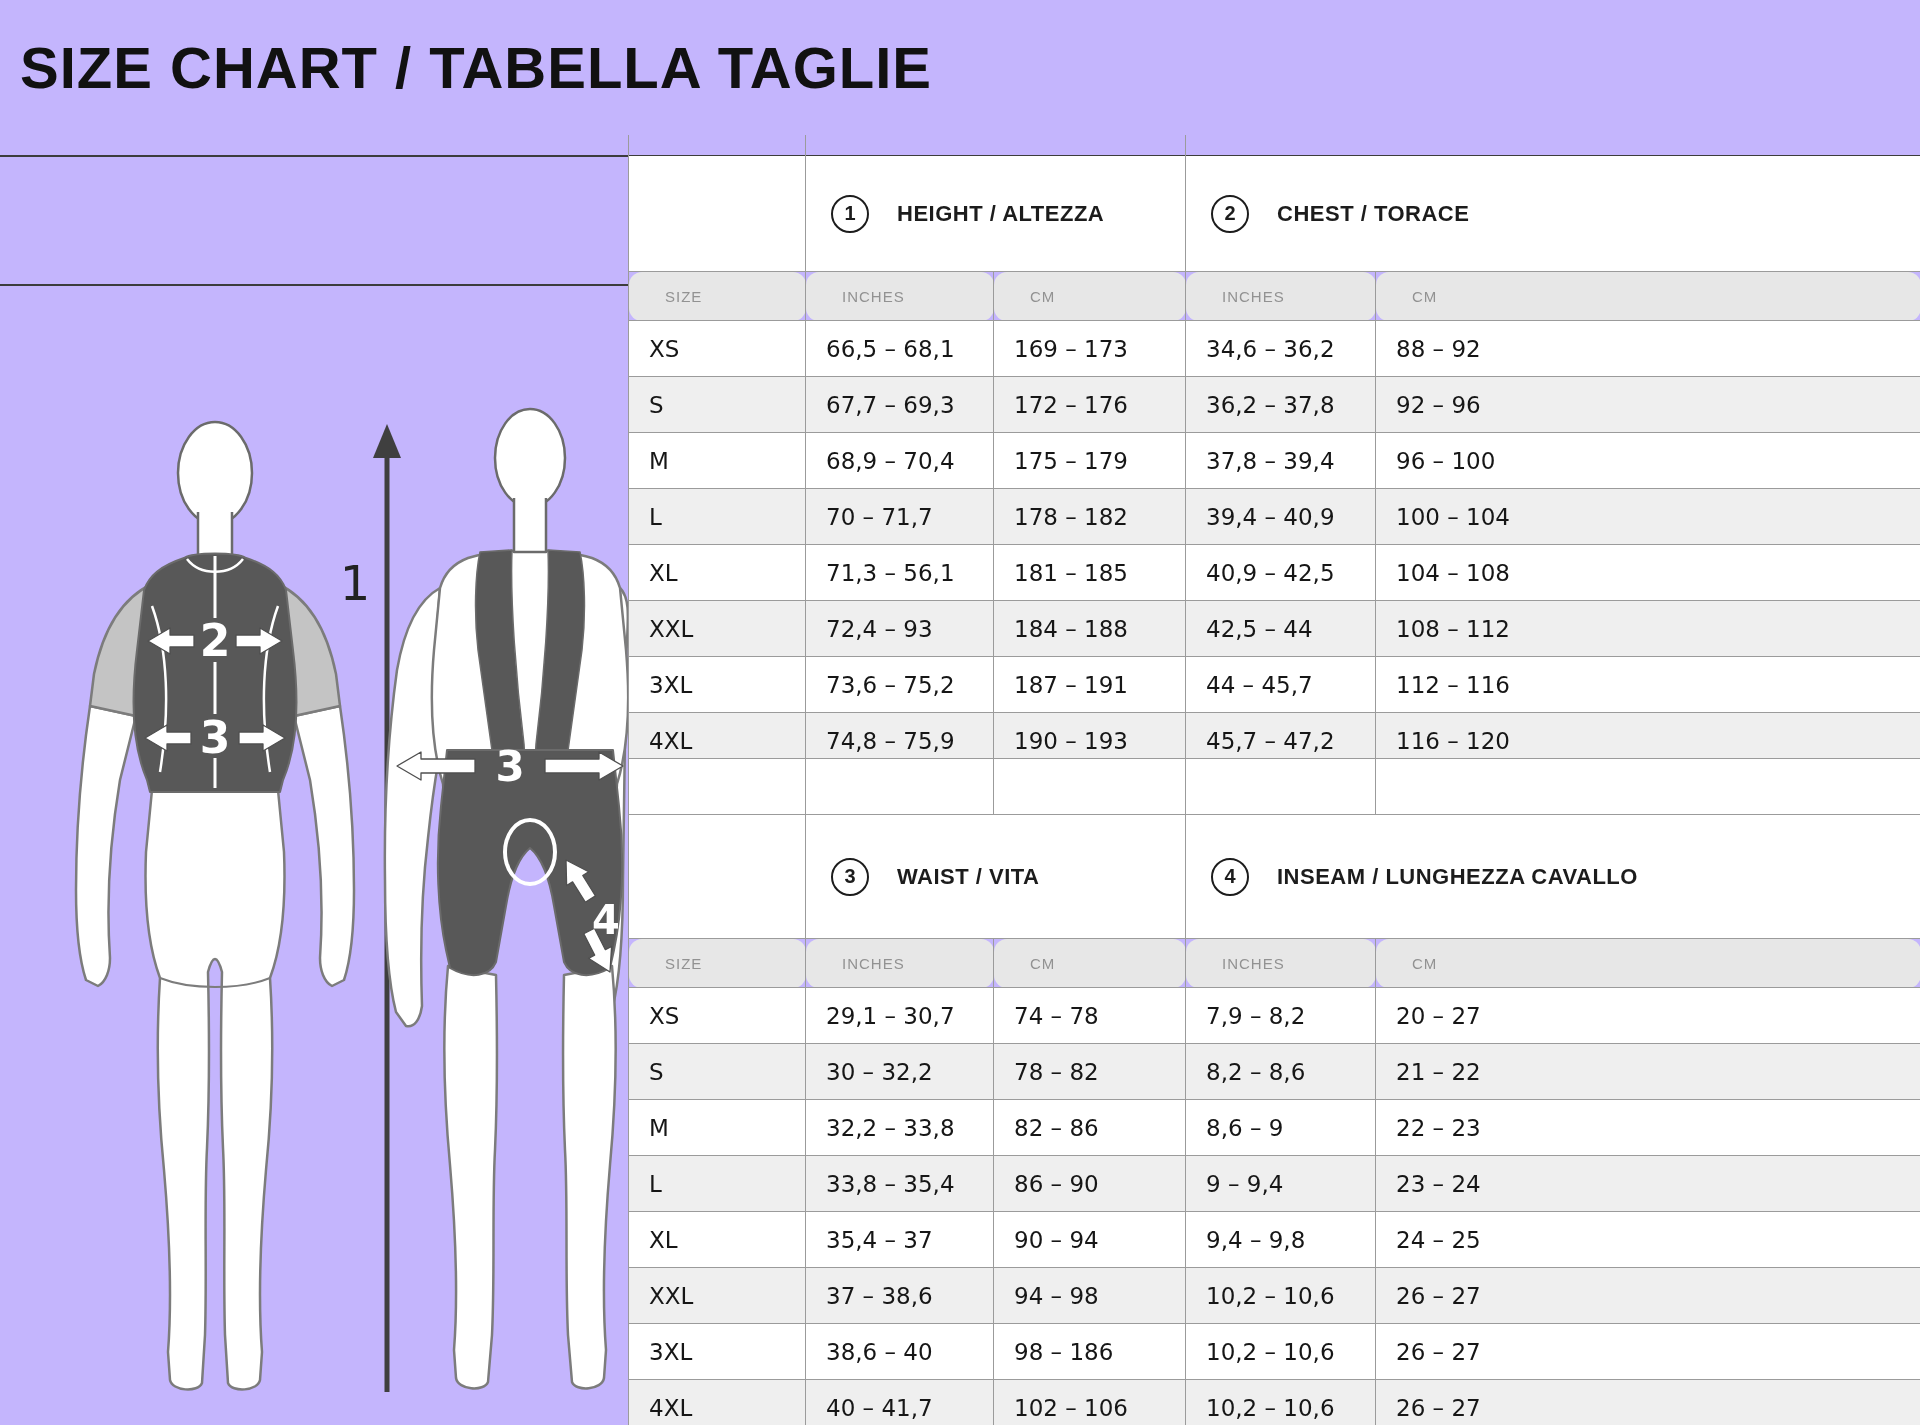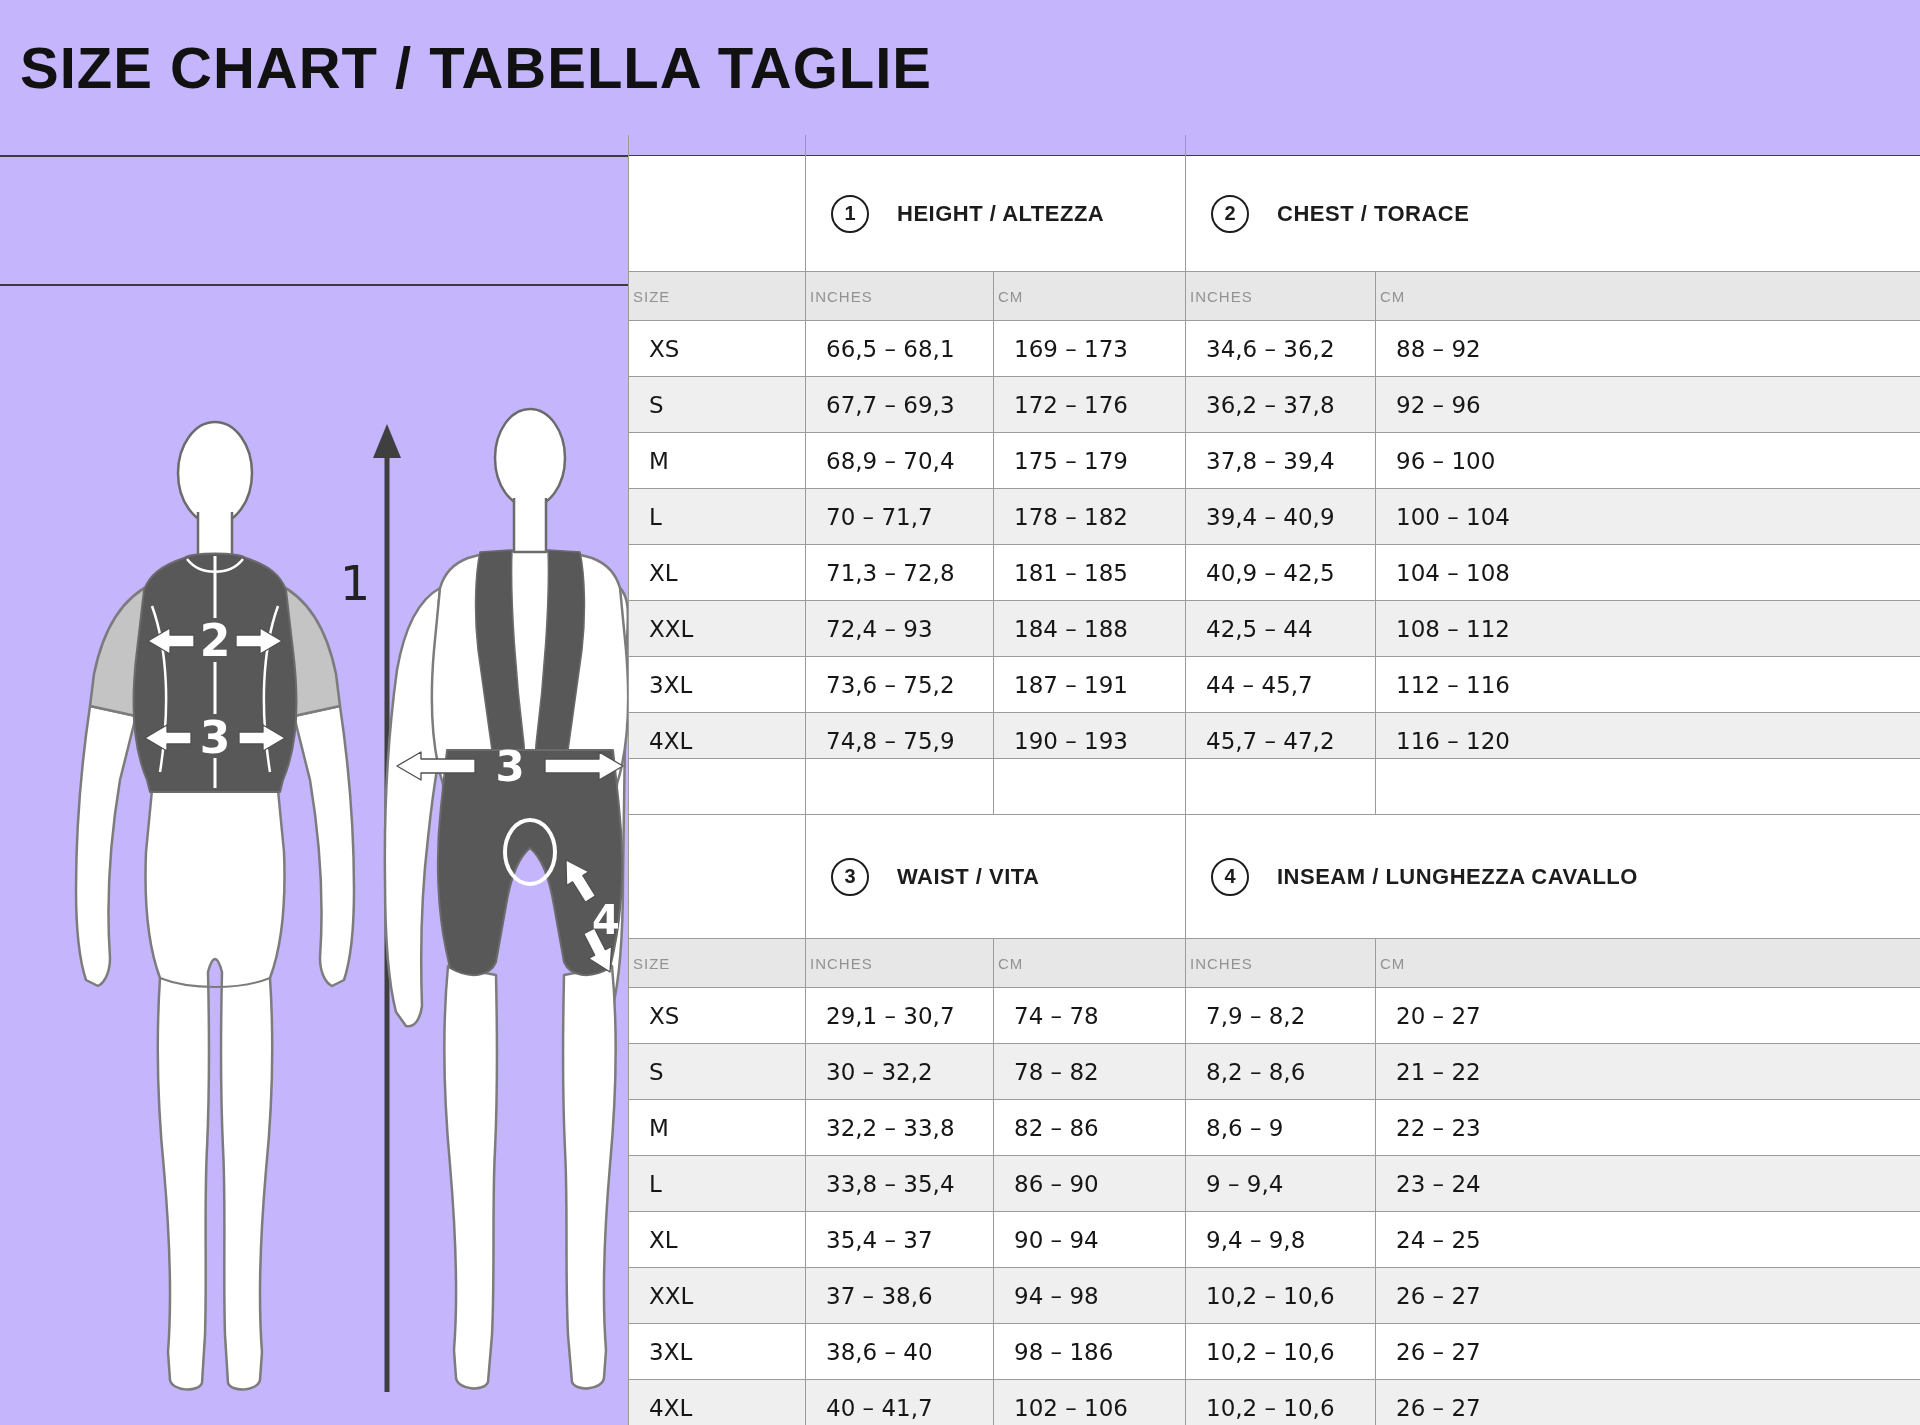--- a/index.html
+++ b/index.html
@@ -23,21 +23,21 @@
   tr.group-row th{border:0;border-left:1px solid #9b9b9b;border-bottom:1px solid #9b9b9b;
         height:113px;background:#fff;text-align:left;vertical-align:middle;}
   table.t2 tr.group-row th{height:121px;}
   tr.spacer-row td{height:53px;background:#fff;}
   .gh-inner{display:flex;align-items:center;gap:14px;padding-left:24px;}
   .gh-circle{width:34px;height:34px;border:2.5px solid #1c1c1c;border-radius:50%;
         display:flex;align-items:center;justify-content:center;
         font-size:20px;font-weight:bold;color:#1c1c1c;flex:0 0 auto;}
   .gh-label{font-size:22px;font-weight:bold;letter-spacing:0.5px;color:#1c1c1c;margin-left:14px;}
   tr.sub-row th{height:46px;background:#e7e7e7;color:#929292;font-size:15px;
-        font-weight:normal;letter-spacing:1px;text-align:left;padding-left:4px;}
+        font-weight:normal;letter-spacing:1px;text-align:left;padding-left:36px;border-radius:13px;}
   tbody.rows td{height:53px;font-family:"DejaVu Sans", sans-serif;font-size:23px;
         color:#161616;padding-left:20px;background:#fff;}
   tbody.rows tr:nth-child(even) td{background:#efefef;}
   .fig-num{font-family:"DejaVu Sans", sans-serif;font-weight:bold;fill:#ffffff;}
   .h-num{font-family:"DejaVu Sans", sans-serif;fill:#222;}
 </style>
 </head>
 <body>
 
 <div class="page">
@@ -214,21 +214,21 @@
         <tr>
           <td>L</td>
           <td>70 – 71,7</td>
           <td>178 – 182</td>
           <td>39,4 – 40,9</td>
           <td>100 – 104</td>
         </tr>
 
         <tr>
           <td>XL</td>
-          <td>71,3 – 72,8</td>
+          <td>71,3 – 56,1</td>
           <td>181 – 185</td>
           <td>40,9 – 42,5</td>
           <td>104 – 108</td>
         </tr>
 
         <tr>
           <td>XXL</td>
           <td>72,4 – 93</td>
           <td>184 – 188</td>
           <td>42,5 – 44</td>

